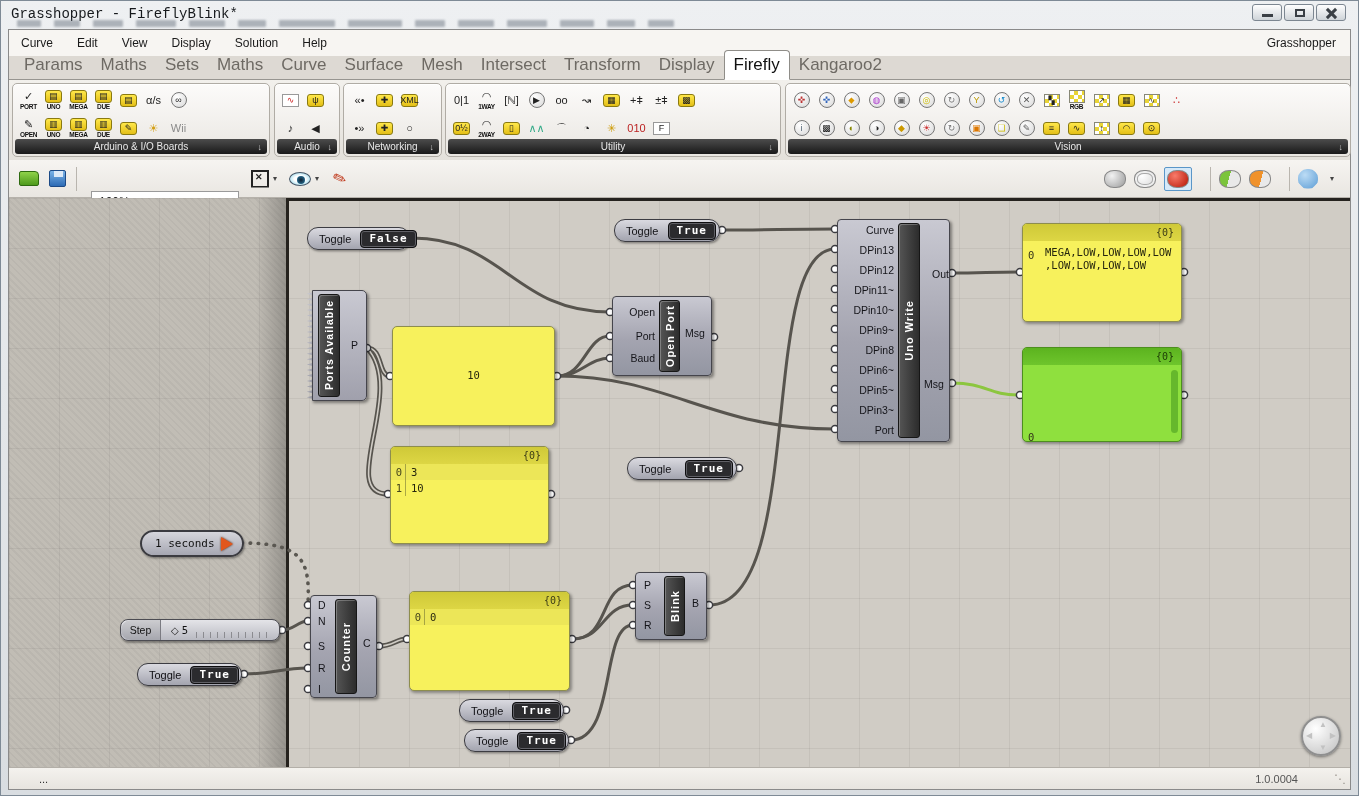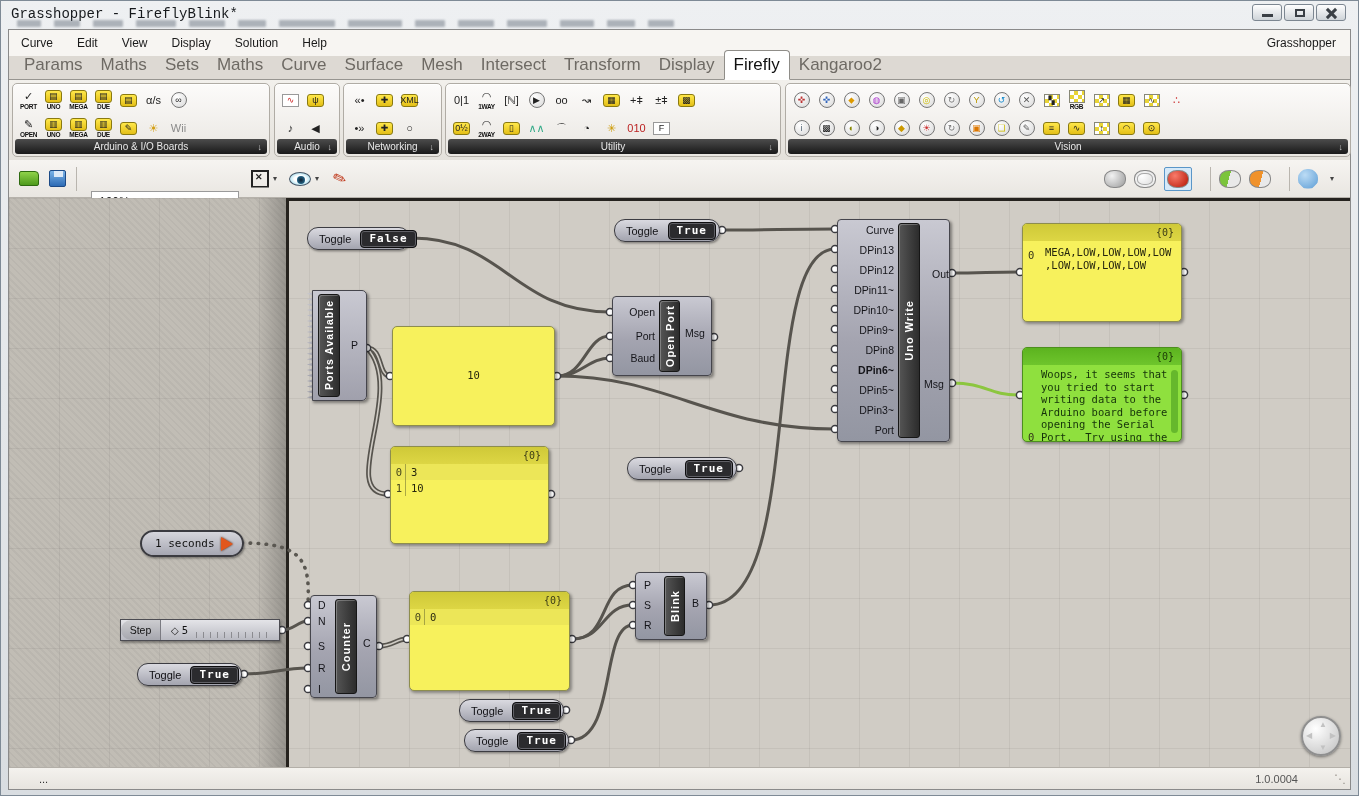--- a/index.html
+++ b/index.html
@@ -93,21 +93,21 @@
   .panel.green .hdr { background:linear-gradient(#5cb31f,#6ec52c); color:#1c3a06; }
   .pline { font:10.5px "DejaVu Sans Mono", monospace; color:#26260e; white-space:pre; line-height:12.5px; }
   .panel.green .pline { color:#15320a; }
   .pidx { position:absolute; font:10.5px "DejaVu Sans Mono", monospace; color:#33331a; }
   .scrollstrip { position:absolute; right:3px; top:22px; bottom:8px; width:7px; background:#66b82c; border-radius:4px; }
   
   #timer { position:absolute; height:27px; border:2px solid #3b3b40; border-radius:14px; background:linear-gradient(#d6d6dc,#a6a7b2); display:flex; align-items:center; box-shadow:1px 1.5px 2px rgba(0,0,0,.35); cursor:pointer; }
   #timer .tlab { font:11px "DejaVu Sans Mono", monospace; color:#111; padding:0 6px 0 13px; }
   #timer .arrow { width:0; height:0; border-left:12px solid #e2571d; border-top:7px solid transparent; border-bottom:7px solid transparent; filter:drop-shadow(0 0 1px #4a1a05); margin-right:4px; }
   
-  #slider { position:absolute; height:22px; border:1px solid #4c4c52; border-radius:0; background:linear-gradient(#e4e4e8,#b9bac2); display:flex; align-items:center; box-shadow:1px 1.5px 2px rgba(0,0,0,.35); }
+  #slider { position:absolute; height:22px; border:1px solid #4c4c52; border-radius:8px; background:linear-gradient(#e4e4e8,#b9bac2); display:flex; align-items:center; box-shadow:1px 1.5px 2px rgba(0,0,0,.35); }
   #slider .slab { width:40px; align-self:stretch; display:flex; align-items:center; justify-content:center; font-size:10.5px; color:#111; background:rgba(0,0,0,.10); border-right:1px solid #7b7b82; border-radius:10px 0 0 10px; }
   #slider .knob { font-size:10px; color:#222; margin-left:10px; }
   #slider .sval { font:10.5px "DejaVu Sans Mono", monospace; color:#111; margin-left:3px; }
   #slider .ticks { flex:1; height:6px; margin:9px 10px 0 8px; background:repeating-linear-gradient(90deg,#8b8b90 0 1px,transparent 1px 7px); }
   
   #ports { position:absolute; }
   #ports .body { position:absolute; left:7px; top:0; right:0; bottom:0; border:1px solid #45454c; border-radius:0 5px 5px 0; background:linear-gradient(180deg,#c9c9d2,#a0a0ac); box-shadow:1.5px 2px 3px rgba(0,0,0,.4); }
   #ports .zig { position:absolute; left:0; top:1px; bottom:1px; width:12px; background:linear-gradient(180deg,#c4c4cd,#9e9ea9); clip-path:polygon(100% 0%,15% 2.5%,100% 5%,15% 7.5%,100% 10%,15% 12.5%,100% 15%,15% 17.5%,100% 20%,15% 22.5%,100% 25%,15% 27.5%,100% 30%,15% 32.5%,100% 35%,15% 37.5%,100% 40%,15% 42.5%,100% 45%,15% 47.5%,100% 50%,15% 52.5%,100% 55%,15% 57.5%,100% 60%,15% 62.5%,100% 65%,15% 67.5%,100% 70%,15% 72.5%,100% 75%,15% 77.5%,100% 80%,15% 82.5%,100% 85%,15% 87.5%,100% 90%,15% 92.5%,100% 95%,15% 97.5%,100% 100%); }
   
   #ball { position:absolute; width:40px; height:40px; border-radius:50%; background:radial-gradient(circle at 35% 30%,#ffffff,#d9d9d9 60%,#bdbdbd); border:2px solid #8f8f8f; box-shadow:0 1px 3px rgba(0,0,0,.45); }
@@ -616,21 +616,21 @@
           <div class="bar" style="left:60px;width:22px;">
               <span>Uno Write</span>
             </div>
         <span class="pin r" style="left: 4px; top: 4px; width: 52px;">Curve</span>
             <span class="pin r" style="left: 4px; top: 24px; width: 52px;">DPin13</span>
             <span class="pin r" style="left: 4px; top: 44px; width: 52px;">DPin12</span>
             <span class="pin r" style="left: 4px; top: 64px; width: 52px;">DPin11~</span>
             <span class="pin r" style="left: 4px; top: 84px; width: 52px;">DPin10~</span>
             <span class="pin r" style="left: 4px; top: 104px; width: 52px;">DPin9~</span>
             <span class="pin r" style="left: 4px; top: 124px; width: 52px;">DPin8</span>
-            <span class="pin r" style="left: 4px; top: 144px; width: 52px; font-weight: bold;">DPin6~</span>
+            <span class="pin r" style="left: 4px; top: 144px; width: 52px;">DPin6~</span>
             <span class="pin r" style="left: 4px; top: 164px; width: 52px;">DPin5~</span>
             <span class="pin r" style="left: 4px; top: 184px; width: 52px;">DPin3~</span>
             <span class="pin r" style="left: 4px; top: 204px; width: 52px;">Port</span>
             <span class="pin" style="left: 94px; top: 48px;">Out</span>
             <span class="pin" style="left: 86px; top: 158px;">Msg</span>
           </div>
 
         <div class="panel" id="panel-value10" style="left:383px;top:128px;width:163px;height:100px;">
           <div class="pline" style="position:absolute;left:0;right:0;top:42px;text-align:center;">10</div>
         </div>
@@ -664,28 +664,20 @@
           <span class="pidx" style="left:5px;top:25px;">0</span>
           <div class="plines" style="position:absolute;left:22px;top:22px;">
               <div class="pline">MEGA,LOW,LOW,LOW,LOW</div>
               <div class="pline">,LOW,LOW,LOW,LOW</div>
             </div>
         </div>
 
         <div class="panel green" id="panel-message" style="left:1013px;top:149px;width:160px;height:95px;">
           <div class="hdr">{0}</div>
           <span class="pidx" style="left:5px;top:83px;">0</span>
-          <div class="plines" style="position:absolute;left:18px;top:20px;">
-              <div class="pline">Woops, it seems that</div>
-              <div class="pline">you tried to start</div>
-              <div class="pline">writing data to the</div>
-              <div class="pline">Arduino board before</div>
-              <div class="pline">opening the Serial</div>
-              <div class="pline">Port.  Try using the</div>
-            </div>
           <div class="scrollstrip"></div>
         </div>
 
         <div id="ball" style="left:1292px;top:518px;">
           <i style="left:16px;top:2px;">▲</i>
             <i style="left:16px;bottom:2px;">▼</i>
           <i style="left:3px;top:13px;">◀</i>
             <i style="right:3px;top:13px;">▶</i>
         </div>
       <div class="toggle" style="left: 298px; top: 29px; width: 103px;">

